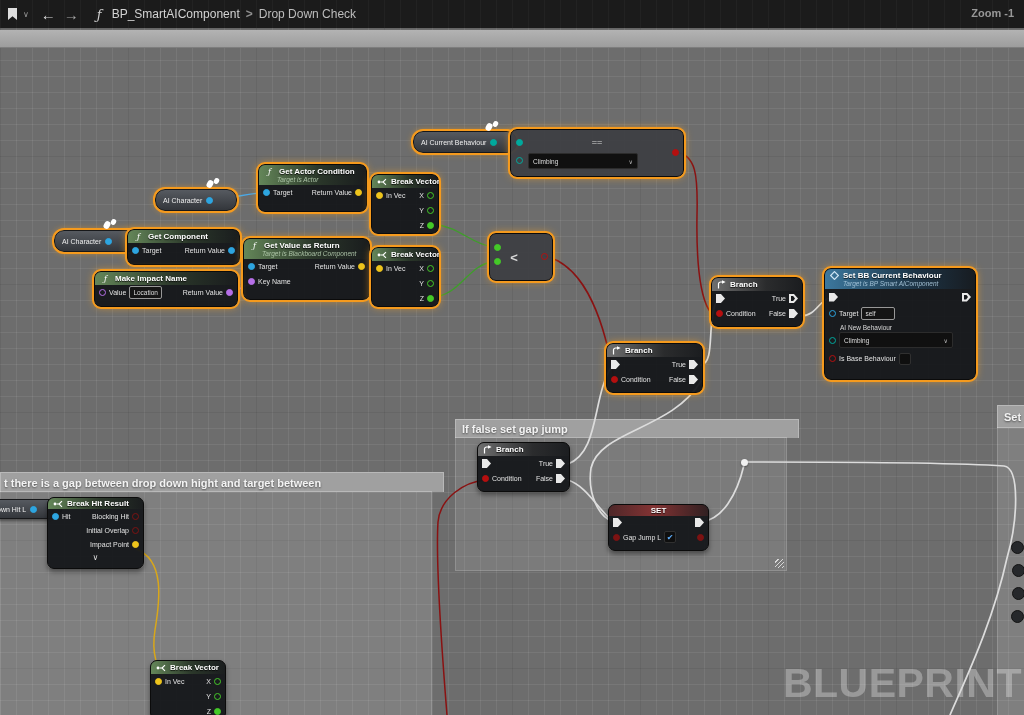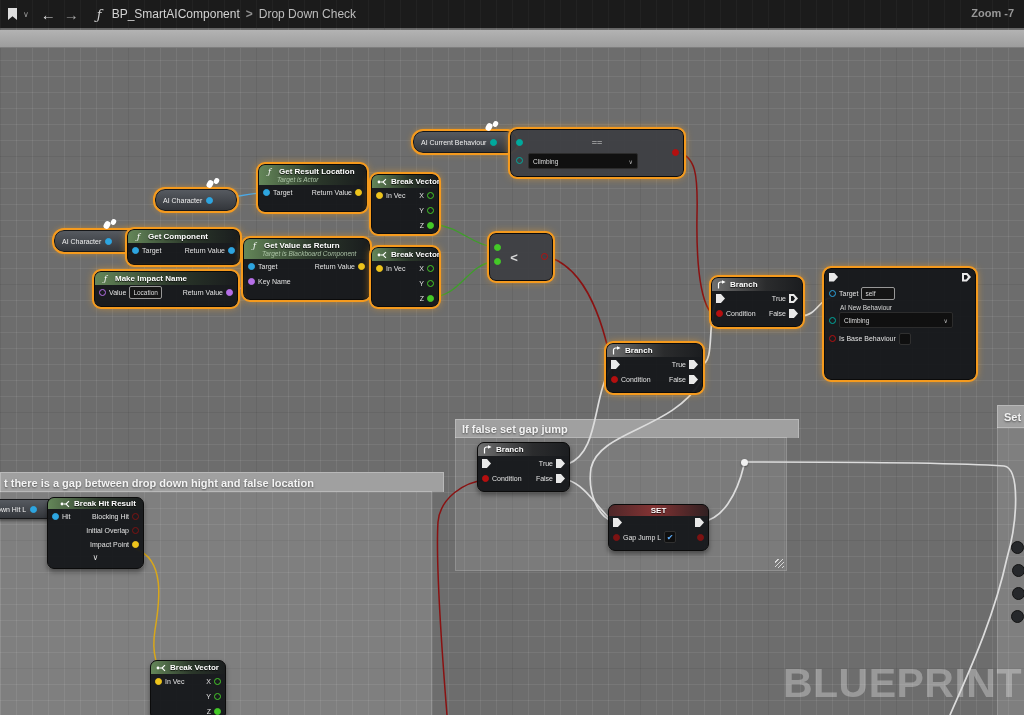--- a/index.html
+++ b/index.html
@@ -86,21 +86,21 @@
   .hic{display:flex;align-items:center}
   .subnote{font-size:6.5px;color:#d8d8d8;padding:0 0 1px 15px}
 </style>
 </head>
 <body>
 
 <div class="graph"></div>
 <div class="strip"></div>
 
 <div class="cmt-h" style="left:0;top:472px;width:430px;height:19px;font-size:11px">
-  <span style="margin-left:-3px;white-space:nowrap">t there is a gap between drop down hight and false location</span>
+  <span style="margin-left:-3px;white-space:nowrap">t there is a gap between drop down hight and target between</span>
 </div>
 <div class="cmt-b" style="left:0;top:491px;width:430px;height:224px;background:rgba(255,255,255,.13)"></div>
 
 <div class="cmt-h" style="left:455px;top:419px;width:330px;height:18px;font-size:11px">
   <span>If false set gap jump</span>
 </div>
 <div class="cmt-b" style="left:455px;top:437px;width:330px;height:132px"></div>
 <div class="rsz" style="left:775px;top:559px;position:absolute;z-index:2"></div>
 
 <div class="cmt-h" style="left:997px;top:405px;width:27px;height:22px;font-size:11px">
@@ -158,21 +158,21 @@
 
 <div class="pill" style="left:-16px;top:499px;width:62px;height:18px">
   <span>Down Hit L</span>
   <span class="cp f blue"></span>
 </div>
 
 <div class="node sel" style="left:258px;top:164px;width:107px;height:46px">
   <div class="nh green">
     <div class="hl">
         <span class="hic fn" style="font-size:8px;color:#fff">ƒ</span>
-      <span class="t">Get Result Location</span>
+      <span class="t">Get Actor Condition</span>
       </div>
     <div class="sub">Target is Actor</div>
   </div>
   <div class="row">
     <span class="lp">
         <span class="cp f blue"></span>
         <span>Target</span>
       </span>
     <span class="rp">
         <span>Return Value</span>
@@ -431,20 +431,31 @@
         <span>Condition</span>
       </span>
     <span class="rp">
         <span>False</span>
         <span class="ep"></span>
       </span>
     </div>
 </div>
 
 <div class="node sel" style="left:824px;top:268px;width:150px;height:110px">
+  <div class="nh blueh">
+    <div class="hl">
+        <span class="hic">
+          <svg width="9" height="9" viewBox="0 0 9 9">
+            <path d="M4.5,0.6 L8.4,4.5 4.5,8.4 0.6,4.5 Z" fill="none" stroke="#cfe6f5" stroke-width="1.2"></path>
+          </svg>
+        </span>
+      <span class="t">Set BB Current Behaviour</span>
+      </div>
+    <div class="sub">Target is BP Smart AIComponent</div>
+  </div>
   <div class="row" style="min-height:16px">
     <span class="lp">
         <span class="ep"></span>
       </span>
     <span class="rp">
         <span class="ep hollow"></span>
       </span>
   </div>
   <div class="row" style="min-height:17px">
     <span class="lp">
@@ -496,21 +507,21 @@
       </span>
     <span class="rp">
         <span class="cp f red" style="color:#7c1212"></span>
       </span>
   </div>
 </div>
 
 <div class="reroute" style="left:741px;top:459px"></div>
 
 <div class="node" style="left:47px;top:497px;width:95px;height:70px">
-  <div class="nh green" style="padding:1px 12px">
+  <div class="nh green" style="padding:1px 5px">
       <div class="hl">
     <span class="hic">
           <svg width="10" height="8" viewBox="0 0 10 8">
             <circle cx="2" cy="4" r="1.4" fill="#fff"></circle>
             <path d="M3.5,4 H6 M6,4 L9,1.2 M6,4 L9,6.8" stroke="#fff" stroke-width="1.1"></path>
           </svg>
         </span>
     <span class="t">Break Hit Result</span>
       </div>
     </div>
@@ -579,14 +590,14 @@
   <div class="grp">
     <span class="bm"></span>
     <span class="caret">∨</span>
   </div>
   <span class="navarrow">←</span>
   <span class="navarrow" style="color:#a8a8a8">→</span>
   <span class="fn" style="margin-left:10px">ƒ</span>
   <span class="crumb" style="margin-left:6px">BP_SmartAIComponent</span>
   <span class="crumbsep">&gt;</span>
   <span class="crumb2">Drop Down Check</span>
-  <span class="zoomind">Zoom -7</span>
+  <span class="zoomind">Zoom -1</span>
 </div>
 
 </body></html>

